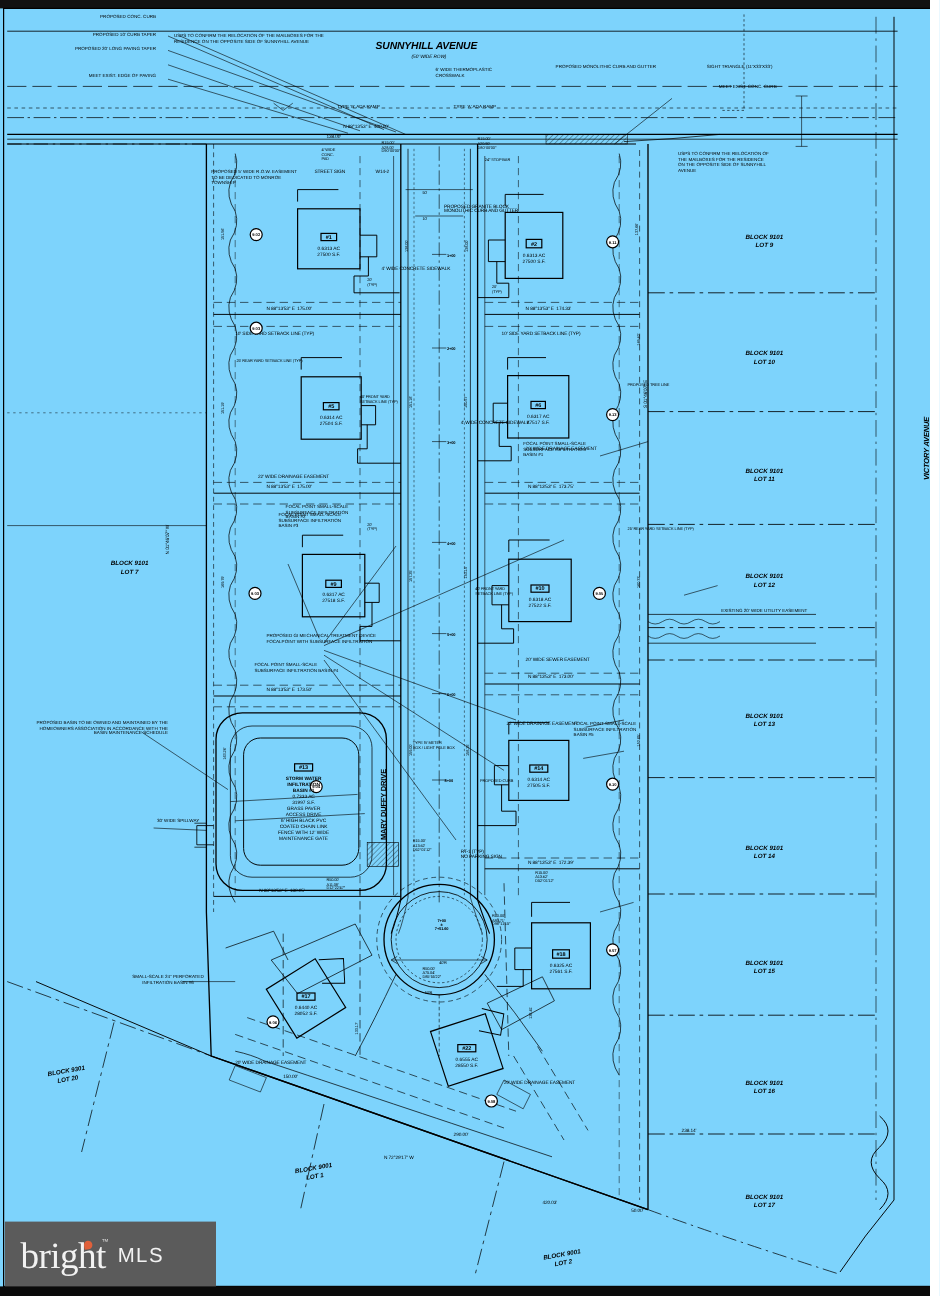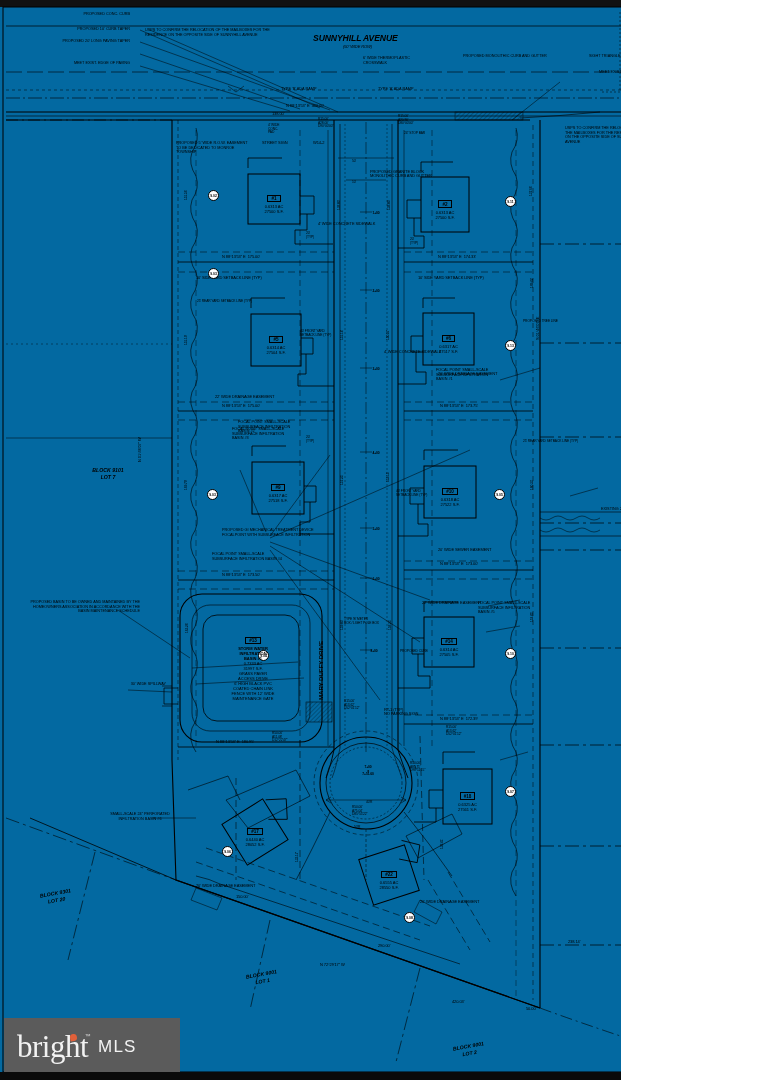--- a/index.html
+++ b/index.html
@@ -3,23 +3,23 @@
 <meta charset="utf-8">
 <style>
   * { box-sizing: border-box; }
   html, body {
     margin: 0; padding: 0;
     background: #ffffff;
     font-family: "Liberation Sans", sans-serif;
   }
   #page {
     position: relative;
-    width: 621px;
+    width: 775px;
     height: 1080px;
-    background: #0369a1;
+    background: #7dd3fc;
     overflow: hidden;
   }
   #plan-svg { position: absolute; left: 0; top: 0; }
 
   
   .t {
     position: absolute;
     color: #000;
     font-family: "Liberation Sans", sans-serif;
     white-space: pre;

